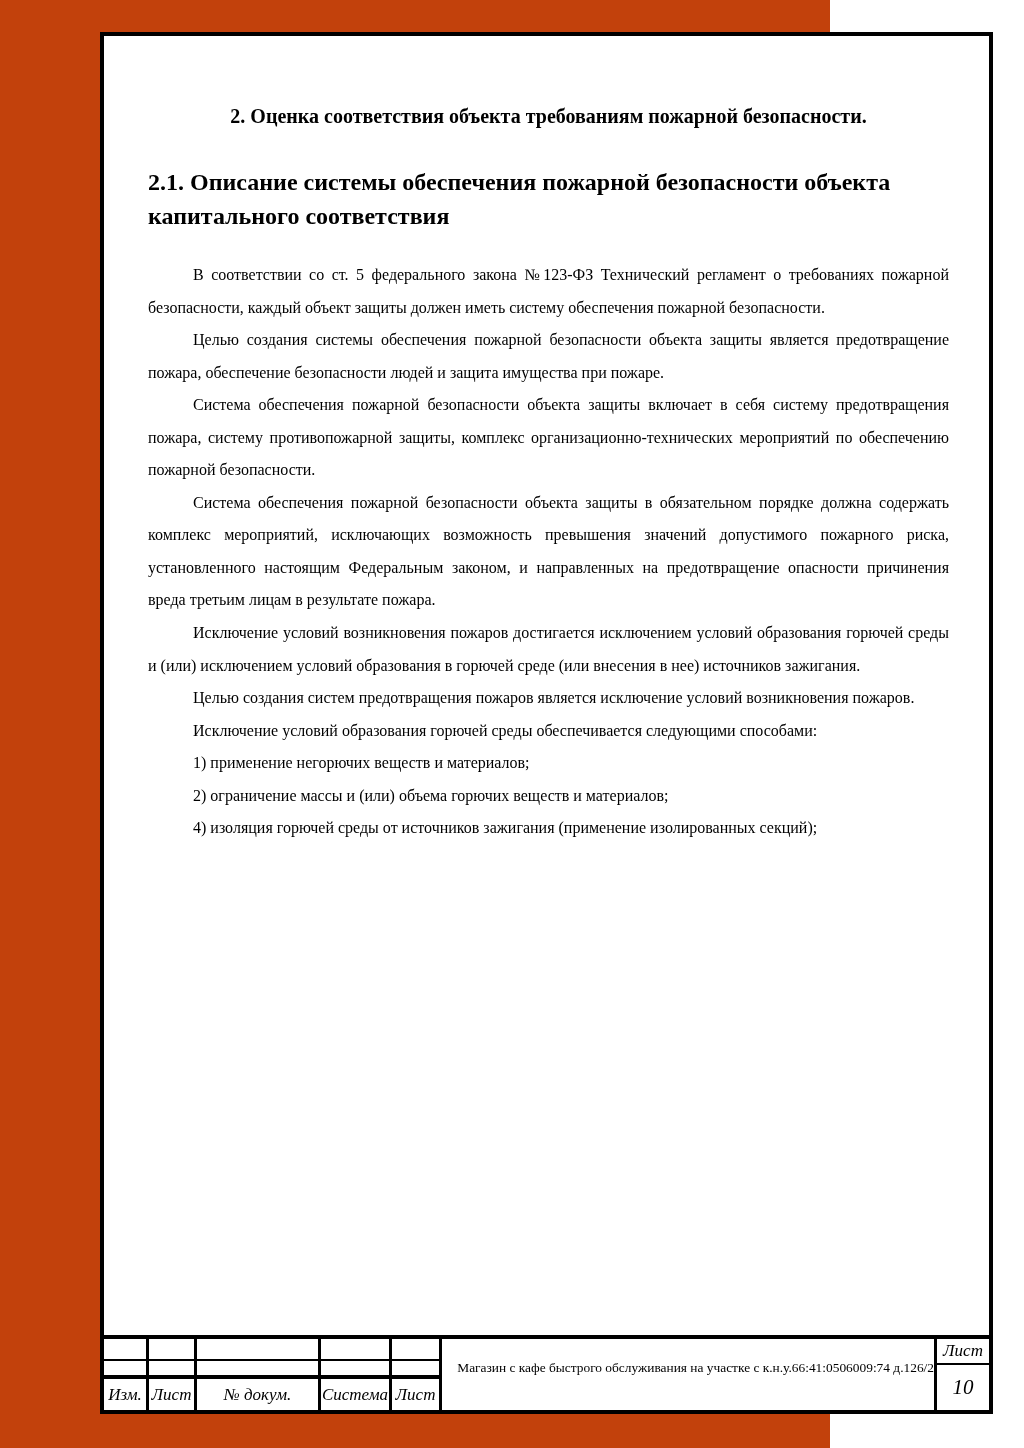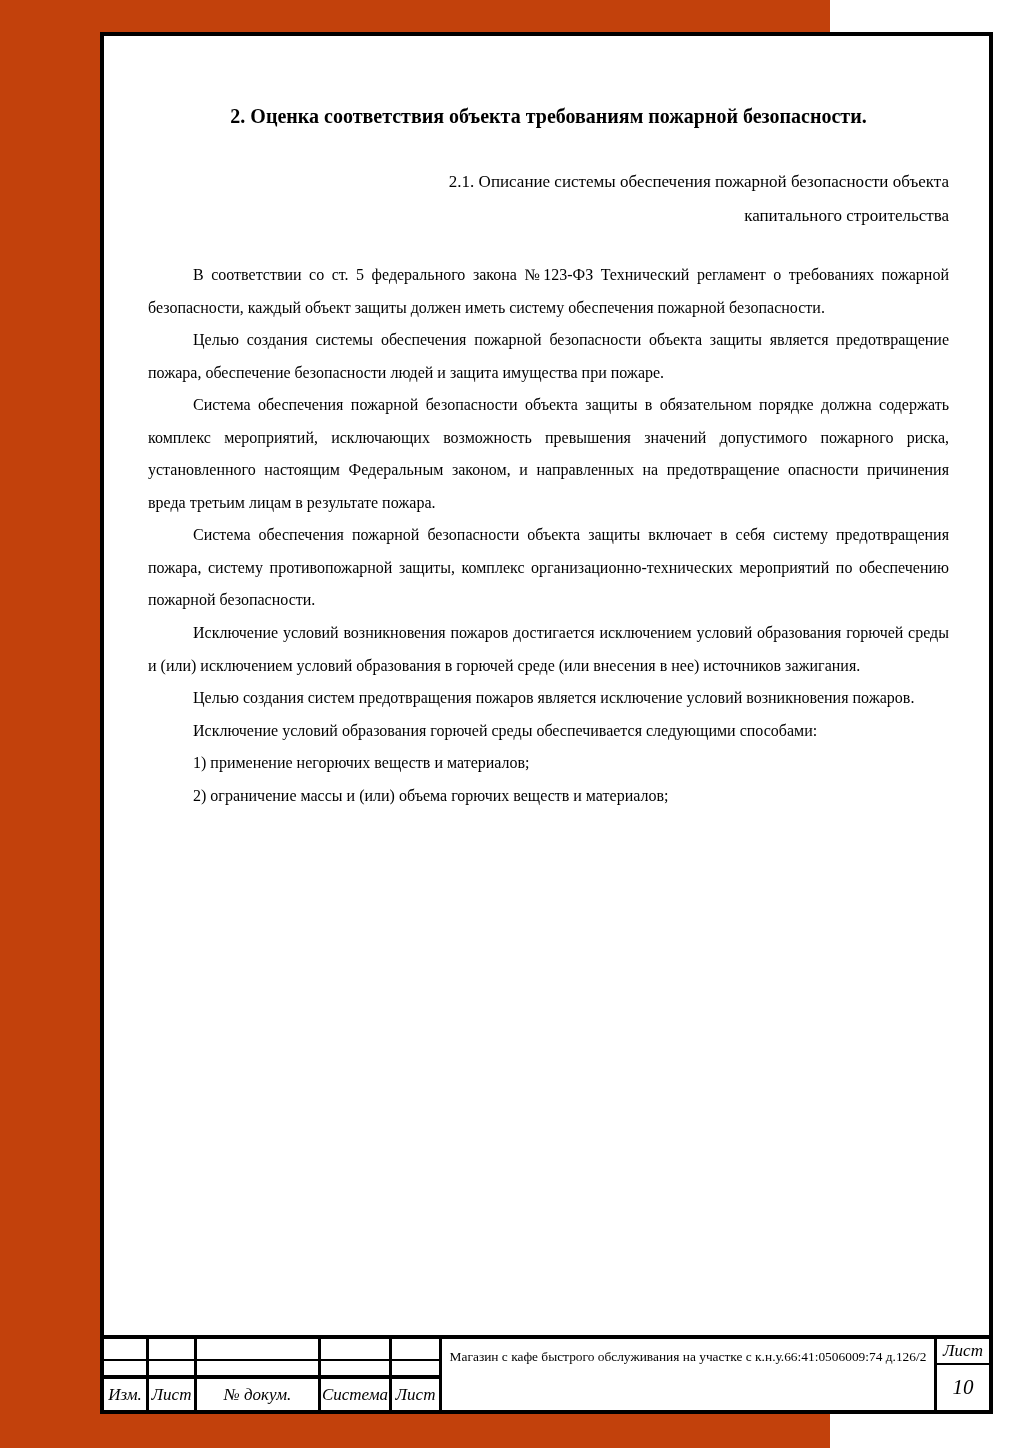--- a/index.html
+++ b/index.html
@@ -33,24 +33,24 @@
   }
   .heading-1 {
     margin: 64px 0 0 0;
     font-size: 20px;
     line-height: 33px;
     font-weight: bold;
     text-align: center;
   }
   .heading-2 {
     margin: 32px 0 0 0;
-    font-size: 17px;
+    font-size: 24px;
     line-height: 34px;
-    font-weight: normal;
-    text-align: right;
+    font-weight: bold;
+    text-align: left;
   }
   .body-text {
     margin-top: 26px;
   }
   .body-text p {
     margin: 0;
     font-size: 16px;
     line-height: 32.55px;
     text-align: justify;
     text-indent: 45px;
@@ -86,22 +86,22 @@
     align-items: center;
     justify-content: center;
     font-style: italic;
     font-size: 17px;
     white-space: nowrap;
   }
   .stamp-center {
     flex: 1;
     border-right: 3px solid #000000;
     box-sizing: border-box;
-    text-align: center;
-    padding-top: 10px;
+    text-align: right;
+    padding-top: 21px;
     font-size: 13.4px;
     white-space: nowrap;
     overflow: hidden;
   }
   .stamp-right {
     width: 52px;
     display: flex;
     flex-direction: column;
   }
   .stamp-right .sheet-label {
@@ -128,33 +128,34 @@
 <body>
 
 <div class="canvas">
   <div class="frame">
 
     <div class="content">
       <div class="heading-1">2. Оценка соответствия объекта требованиям пожарной безопасности.</div>
 
       <div class="heading-2">
         <div>2.1. Описание системы обеспечения пожарной безопасности объекта</div>
-        <div>капитального строительства</div>
+        <div>капитального соответствия</div>
       </div>
 
       <div class="body-text">
         <p>В соответствии со ст. 5 федерального закона №123-ФЗ Технический регламент о требованиях пожарной безопасности, каждый объект защиты должен иметь систему обеспечения пожарной безопасности.</p>
         <p>Целью создания системы обеспечения пожарной безопасности объекта защиты является предотвращение пожара, обеспечение безопасности людей и защита имущества при пожаре.</p>
+        <p>Система обеспечения пожарной безопасности объекта защиты включает в себя систему предотвращения пожара, систему противопожарной защиты, комплекс организационно-технических мероприятий по обеспечению пожарной безопасности.</p>
         <p>Система обеспечения пожарной безопасности объекта защиты в обязательном порядке должна содержать комплекс мероприятий, исключающих возможность превышения значений допустимого пожарного риска, установленного настоящим Федеральным законом, и направленных на предотвращение опасности причинения вреда третьим лицам в результате пожара.</p>
-        <p>Система обеспечения пожарной безопасности объекта защиты включает в себя систему предотвращения пожара, систему противопожарной защиты, комплекс организационно-технических мероприятий по обеспечению пожарной безопасности.</p>
         <p>Исключение условий возникновения пожаров достигается исключением условий образования горючей среды и (или) исключением условий образования в горючей среде (или внесения в нее) источников зажигания.</p>
         <p>Целью создания систем предотвращения пожаров является исключение условий возникновения пожаров.</p>
         <p>Исключение условий образования горючей среды обеспечивается следующими способами:</p>
         <p>1) применение негорючих веществ и материалов;</p>
         <p>2) ограничение массы и (или) объема горючих веществ и материалов;</p>
+        <p>4) изоляция горючей среды от источников зажигания (применение изолированных секций);</p>
       </div>
     </div>
 
     <div class="stamp">
       <div class="stamp-left">
 
         <div class="stamp-cell"></div>
         <div class="stamp-cell"></div>
         <div class="stamp-cell"></div>
         <div class="stamp-cell"></div>

